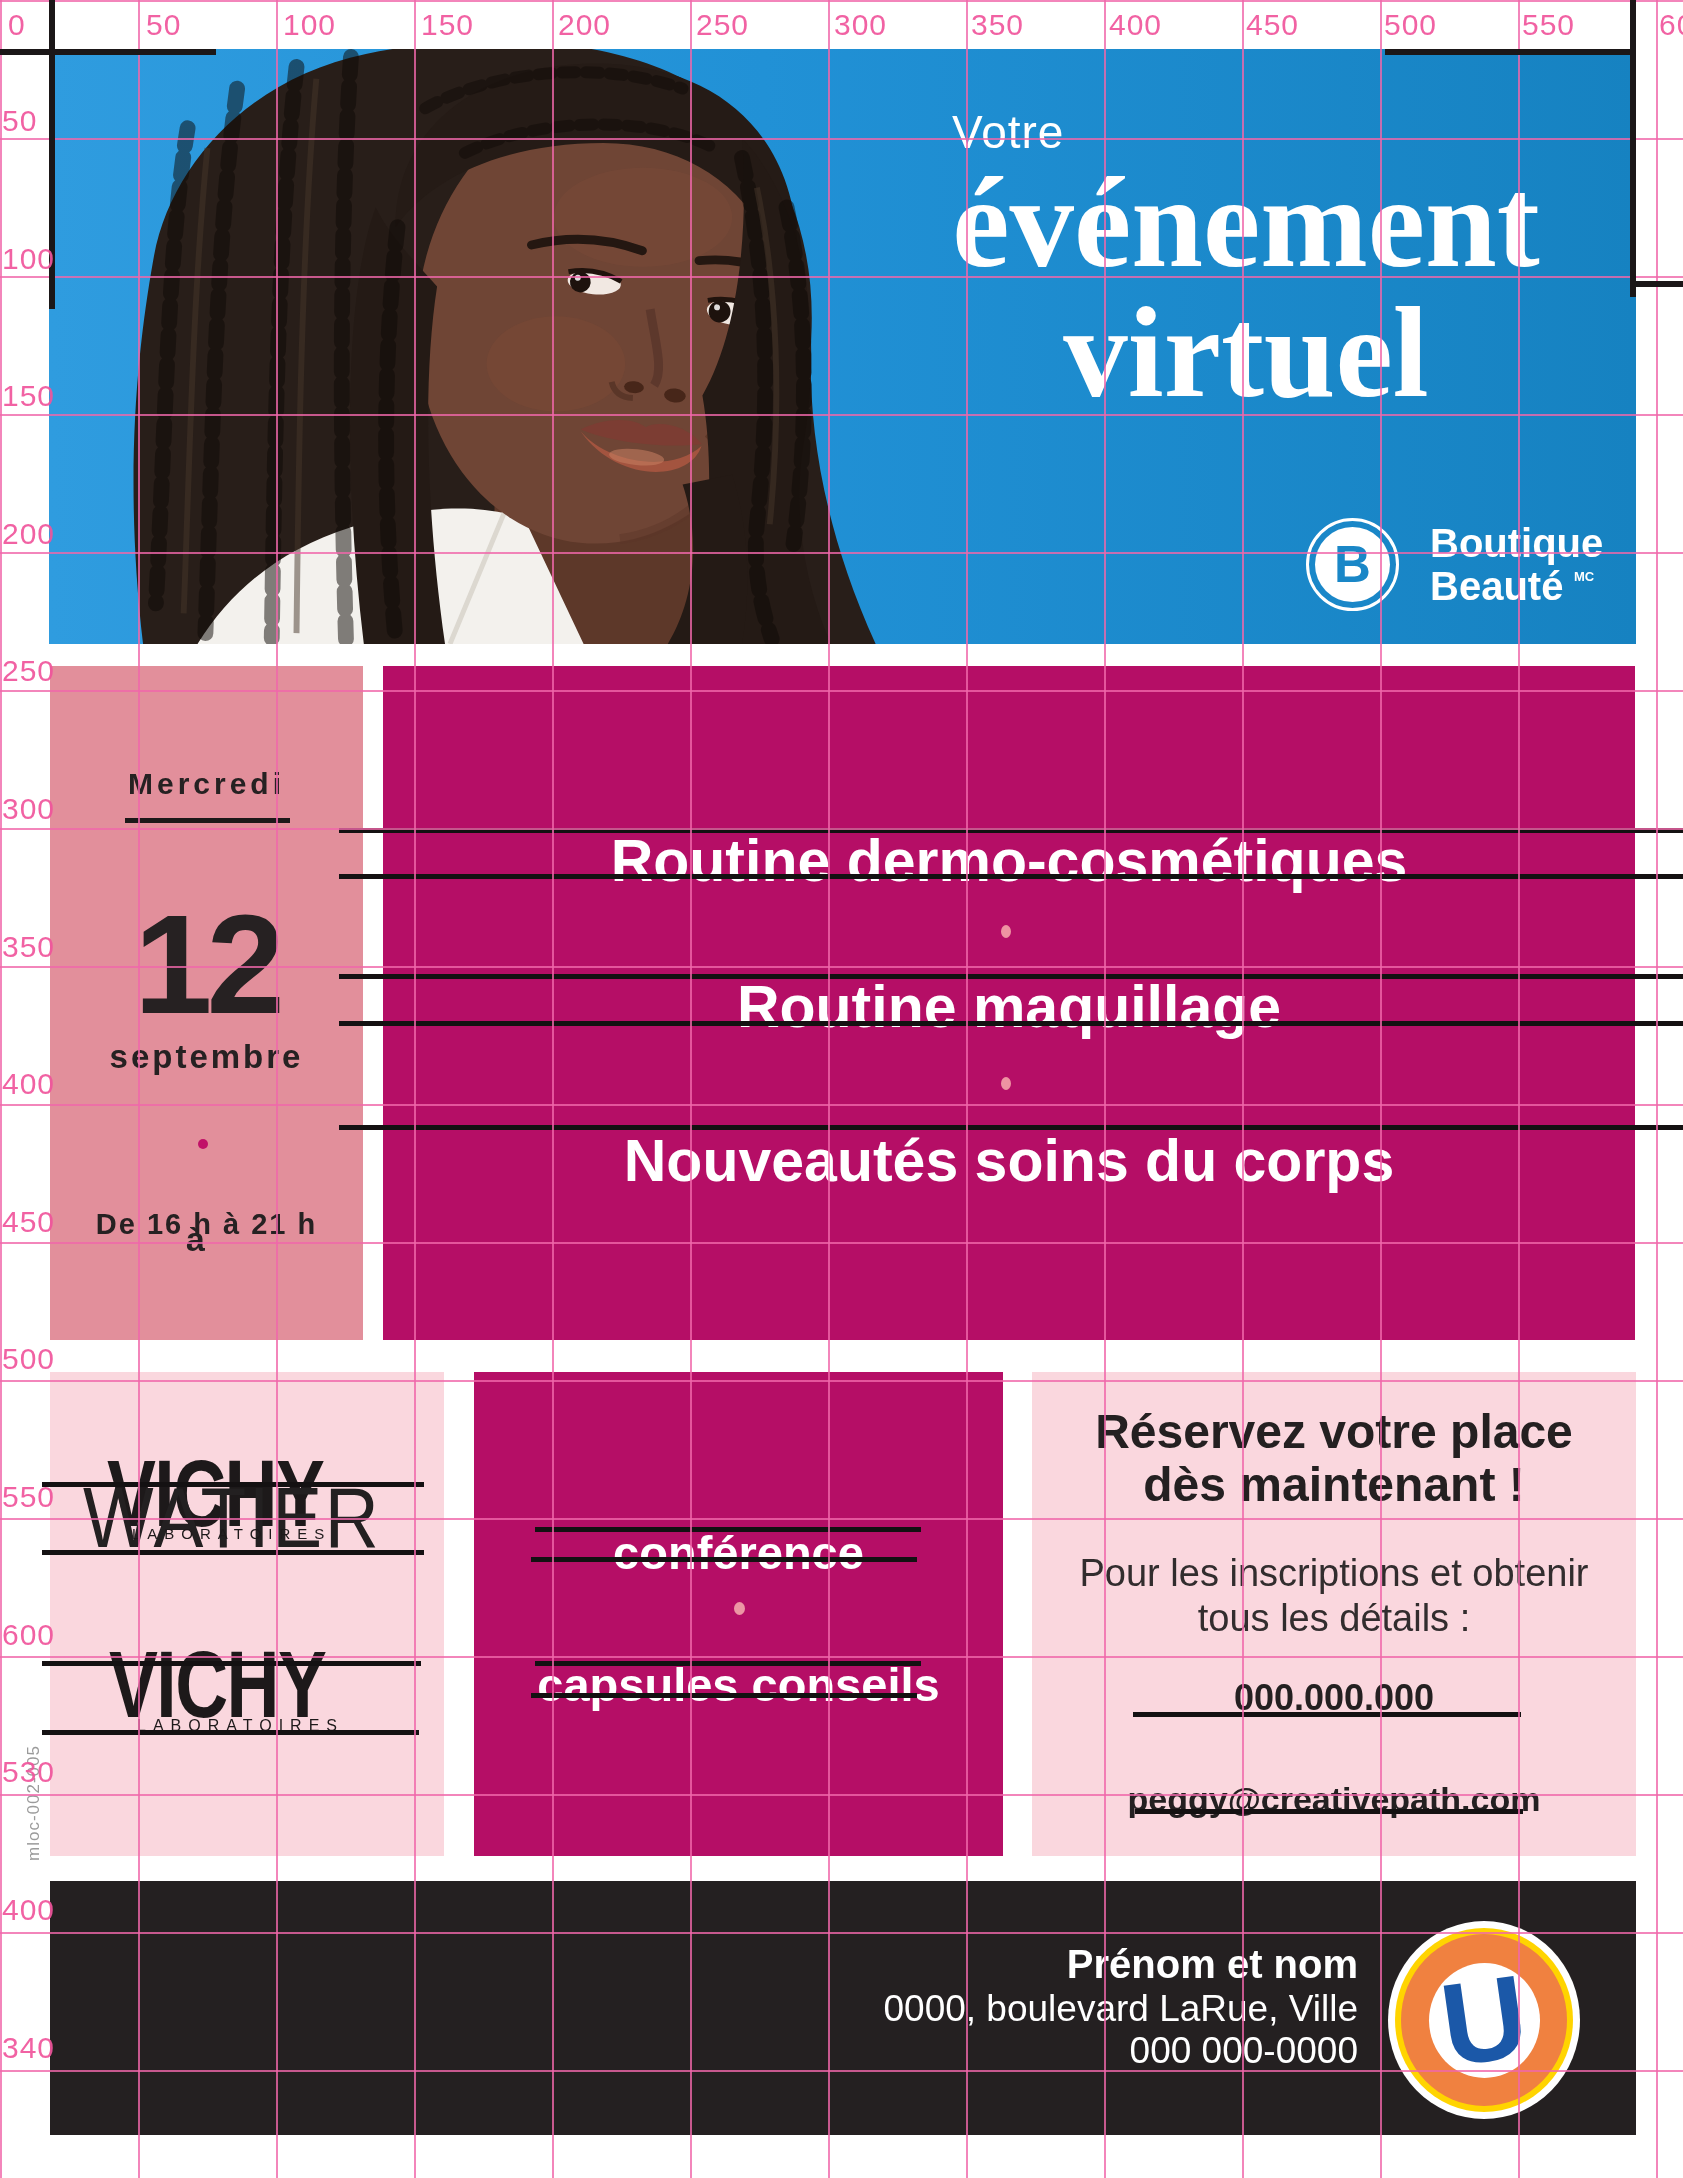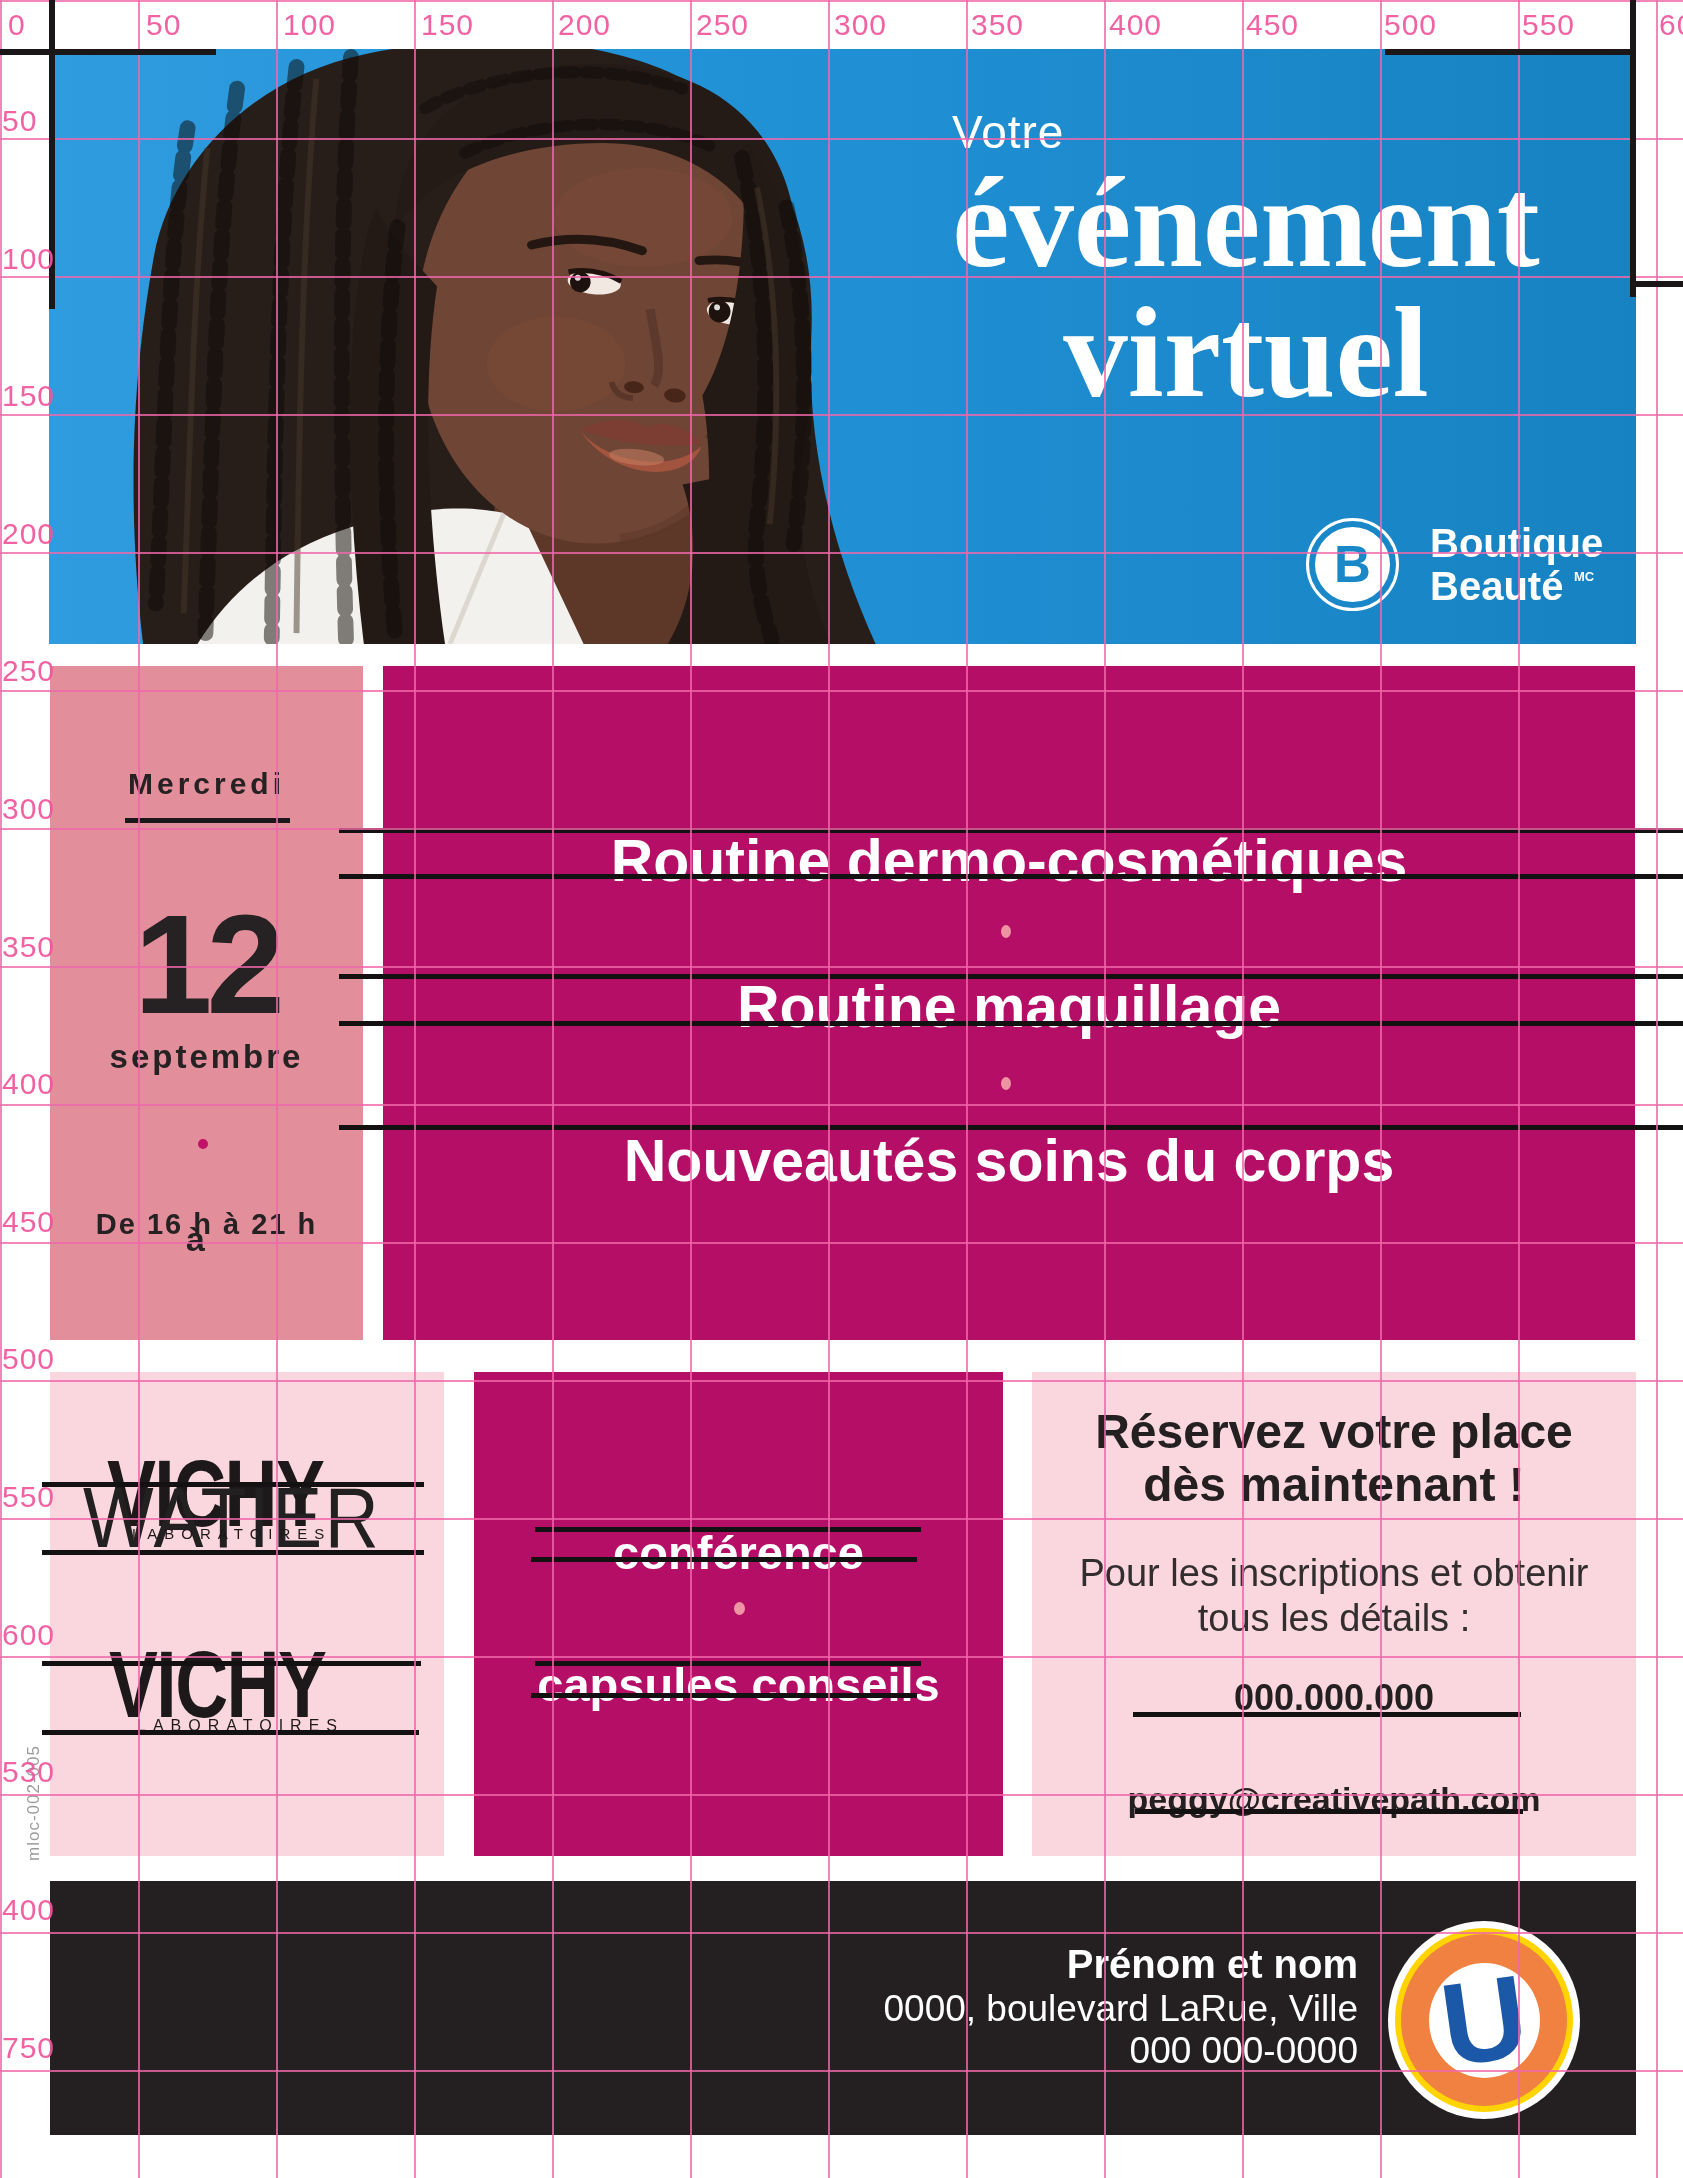--- a/index.html
+++ b/index.html
@@ -281,17 +281,17 @@
       <span class="ruler-label" style="left: 2px; top: 656px;">250</span>
       <span class="ruler-label" style="left: 2px; top: 794px;">300</span>
       <span class="ruler-label" style="left: 2px; top: 932px;">350</span>
       <span class="ruler-label" style="left: 2px; top: 1069px;">400</span>
       <span class="ruler-label" style="left: 2px; top: 1207px;">450</span>
       <span class="ruler-label" style="left: 2px; top: 1344px;">500</span>
       <span class="ruler-label" style="left: 2px; top: 1482px;">550</span>
       <span class="ruler-label" style="left: 2px; top: 1620px;">600</span>
       <span class="ruler-label" style="left: 2px; top: 1757px;">530</span>
       <span class="ruler-label" style="left: 2px; top: 1895px;">400</span>
-      <span class="ruler-label" style="left: 2px; top: 2033px;">750</span>
+      <span class="ruler-label" style="left: 2px; top: 2033px;">340</span>
     </div>
 
 </div>
 
 
 </body></html>

